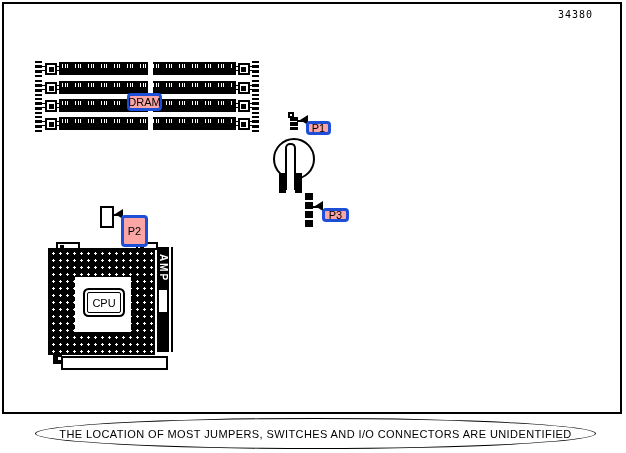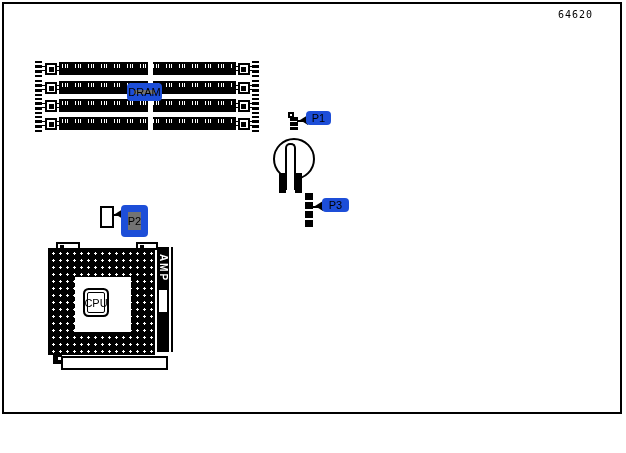--- a/index.html
+++ b/index.html
@@ -23,23 +23,23 @@
   .clip { position:absolute; top:2px; width:12px; height:12px; border:2px solid #000; background:#fff; }
   .clip.l { left:10px; } .clip.r { left:203px; }
   .clip-inner { position:absolute; width:5px; height:5px; background:#000; bottom:1px; }
   .clip.l .clip-inner { right:1px; } .clip.r .clip-inner { left:1px; }
   .simm-bar { position:absolute; left:24px; top:1px; width:177px; height:13px; background:#000; }
   .simm-ticks { position:absolute; left:3px; top:2px; width:171px; height:4px;
     background:repeating-linear-gradient(90deg,#fff 0 1px,transparent 1px 3px,#fff 3px 4px,transparent 4px 5px,#fff 5px 6px,transparent 6px 13px); }
   .simm-notch { position:absolute; left:89px; top:0; width:5px; height:13px; background:#fff; }
 
   
-  .callout { position:absolute; background:#737373; border:7px solid #1d4ed8; border-radius:4px;
+  .callout { position:absolute; background:#fca5a5; border:3px solid #1d4ed8; border-radius:4px;
     display:flex; align-items:center; justify-content:center;
-    font:11px "Liberation Sans", sans-serif; z-index:6; }
+    font:11px "Liberation Sans", sans-serif; z-index:6;margin-top:10px; }
   .tail-line { position:absolute; height:2px; background:#000; z-index:5; }
   .tail-tri { position:absolute; width:0; height:0; border-right:8px solid #000;
     border-top:5px solid transparent; border-bottom:5px solid transparent; z-index:5; }
 
   
   .jmp-nub { left:288px; top:112px; width:6px; height:6px; border:2px solid #000; background:#fff; }
   .jmp-p1 { left:290px; top:117px; width:8px; height:13px;
     background:linear-gradient(180deg,#000 0 4px,#fff 4px 5px,#000 5px 9px,#fff 9px 10px,#000 10px 13px); }
   .jmp-p3 { left:305px; top:193px; width:8px; height:34px;
     background:linear-gradient(180deg,#000 0 7px,#fff 7px 9px,#000 9px 16px,#fff 16px 18px,#000 18px 25px,#fff 25px 27px,#000 27px 34px); }
@@ -53,21 +53,21 @@
   .spk-leg.l { left:279px; } .spk-leg.r { left:295px; }
 
   
   .cpu-tab { top:242px; height:8px; border:2px solid #000; background:#fff; }
   .cpu-tab.l { left:56px; width:24px; } .cpu-tab.r { left:136px; width:22px; }
   .cpu-tab-mark { position:absolute; left:2px; top:1px; width:4px; height:3px; background:#000; }
   .cpu-socket { left:48px; top:248px; width:107px; height:107px; background:#000;
     background-image:radial-gradient(circle,#fff 1.1px,transparent 1.4px);
     background-size:7px 7px; background-position:2px 2px; }
   .cpu-die { position:absolute; left:27px; top:29px; width:56px; height:55px; background:#fff; }
-  .cpu-label { left:87px; top:292px; width:18px; height:21px; background:#fff;
+  .cpu-label { left:87px; top:292px; width:34px; height:21px; background:#fff;
     border:1px solid #000; border-radius:2px; box-shadow:0 0 0 2px #fff, 0 0 0 4px #000;
     display:flex; align-items:center; justify-content:center; font:11px "Liberation Sans", sans-serif; z-index:6; }
   .amp-bar { left:157px; top:247px; width:12px; height:105px; background:#000; }
   .amp-slot { left:159px; top:290px; width:8px; height:22px; background:#fff; }
   .amp-line { left:171px; top:247px; width:2px; height:105px; background:#000; }
   .amp-text { left:142px; top:262px; width:42px; height:12px; transform:rotate(90deg);
     color:#fff; font:bold 10px "Liberation Sans", sans-serif; letter-spacing:2px;
     text-align:center; line-height:12px; z-index:4; }
   .cpu-hook { left:53px; top:355px; width:9px; height:9px; background:#000; }
   .cpu-hook span { position:absolute; right:1px; top:2px; width:3px; height:3px; background:#fff; }
@@ -77,21 +77,21 @@
   .caption { left:35px; top:418px; width:561px; height:31px; border:1px solid #000;
     border-radius:50%; background:#fff; display:flex; align-items:center; justify-content:center;
     font:11px "Liberation Sans", sans-serif; letter-spacing:0.4px; white-space:nowrap; }
 </style>
 </head>
 <body>
 
 <div id="stage">
 
   <div class="abs frame"></div>
-  <div class="abs fig-num">64620</div>
+  <div class="abs fig-num">34380</div>
 
   <div class="abs dram-bank">
     <div class="simm" style="top:0">
       <div class="pcb-line"></div>
       <div class="bracket l"></div>
       <div class="clip l">
           <div class="clip-inner"></div>
         </div>
       <div class="simm-bar">
         <div class="simm-ticks"></div>
@@ -183,14 +183,15 @@
   <div class="abs cpu-label">CPU</div>
   <div class="abs amp-bar"></div>
   <div class="abs amp-slot"></div>
   <div class="abs amp-line"></div>
   <div class="abs amp-text">AMP</div>
   <div class="abs cpu-hook">
       <span></span>
     </div>
   <div class="abs cpu-bottom-bar"></div>
 
+  <div class="abs caption">THE LOCATION OF MOST JUMPERS, SWITCHES AND I/O CONNECTORS ARE UNIDENTIFIED</div>
 
 </div>
 
 </body></html>

